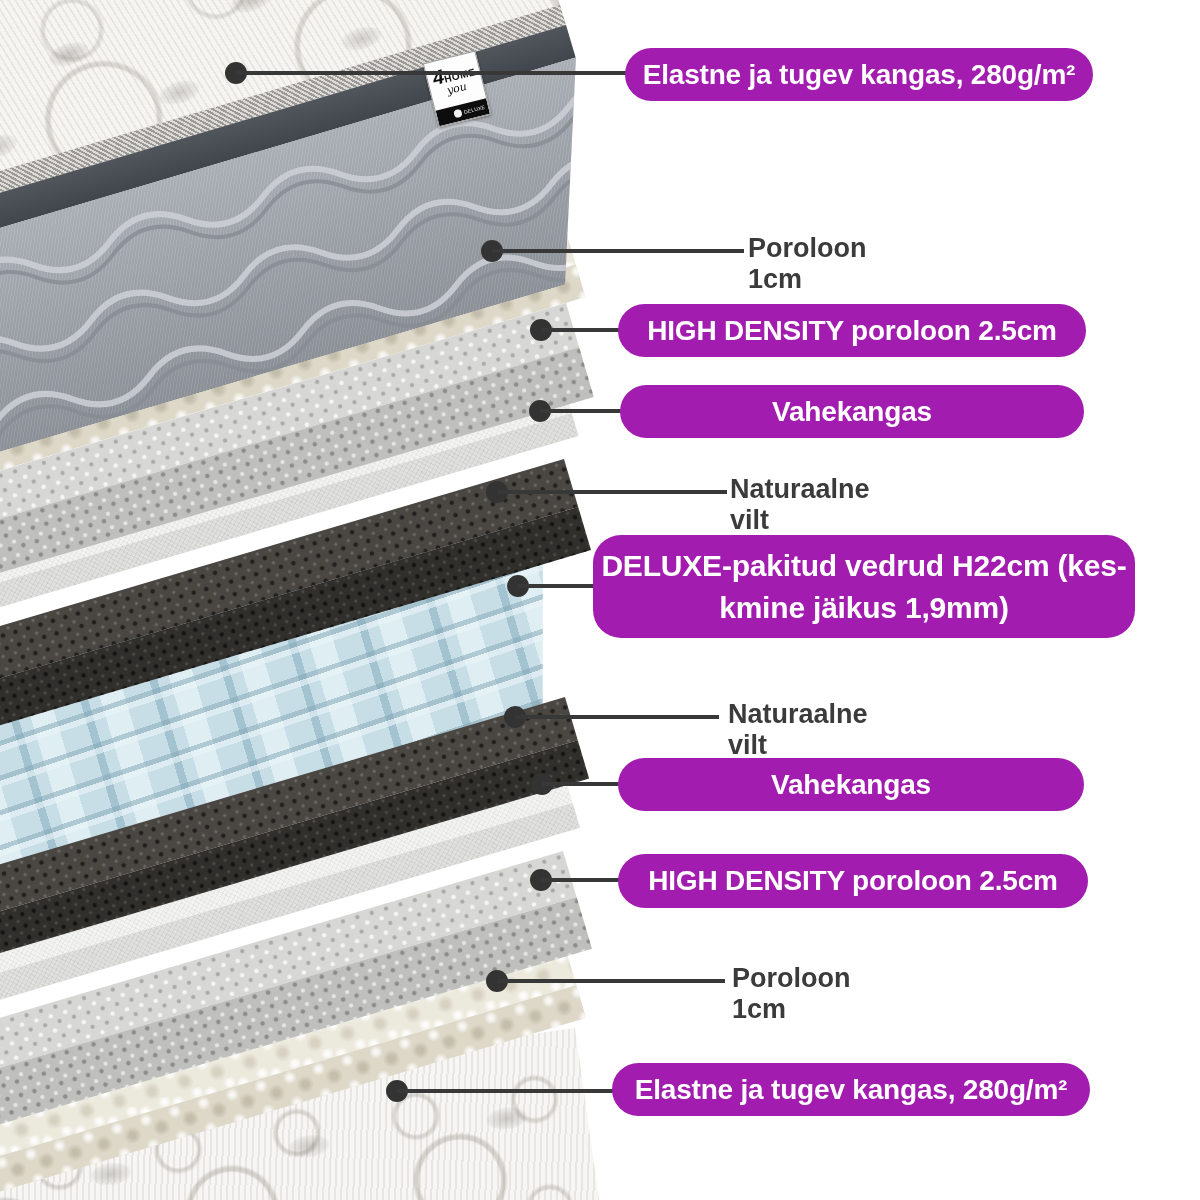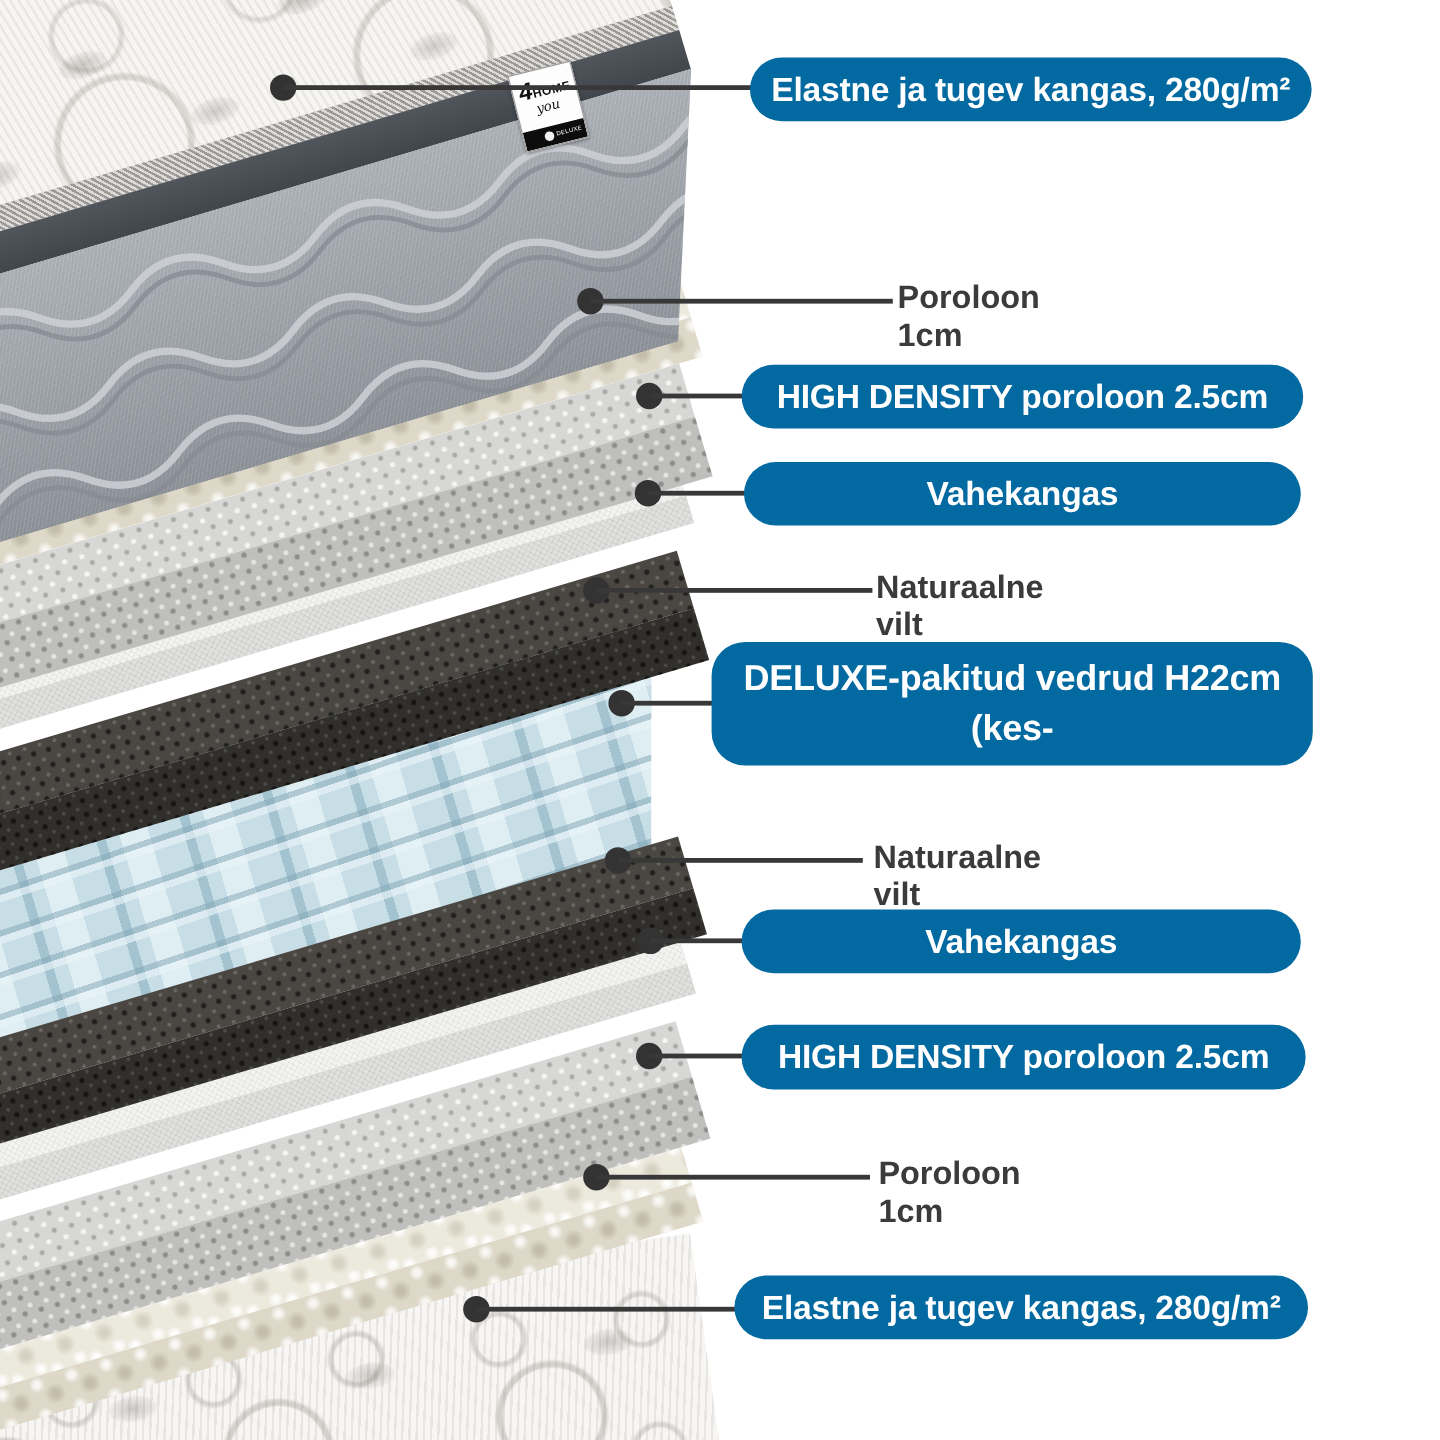--- a/index.html
+++ b/index.html
@@ -75,21 +75,21 @@
   .tag-home{font-size:10px;font-weight:bold;color:#111;letter-spacing:.5px;}
   .tag-you{font-family:"DejaVu Serif",serif;font-style:italic;font-size:11px;color:#111;
      margin:-2px 0 0 16px;}
   .tag-black{position:absolute;left:0;bottom:0;width:100%;height:16px;background:#0d0d0d;
      display:flex;align-items:center;justify-content:flex-end;gap:2px;padding-right:3px;box-sizing:border-box;}
   .tag-dot{width:8px;height:8px;border-radius:50%;background:#f2f2f2;flex:0 0 auto;}
   .tag-badge{color:#fff;font-size:5px;letter-spacing:.3px;}
   
   .leader{position:absolute;height:4px;background:#383838;}
   .dot{position:absolute;width:22px;height:22px;border-radius:50%;background:#333;}
-  .pill{position:absolute;background:#0369a1;color:#fff;border-radius:28px;
+  .pill{position:absolute;background:#a21caf;color:#fff;border-radius:28px;
      display:flex;align-items:center;justify-content:center;text-align:center;
      font-weight:bold;font-size:28px;letter-spacing:-.2px;}
   .pill.big{font-size:30px;line-height:42px;flex-direction:column;}
   .plain{position:absolute;color:#3b3b3b;font-weight:bold;font-size:27px;}
 </style>
 </head>
 <body>
 
 <div class="canvas">
 
@@ -199,22 +199,23 @@
 
   <div>
     <span class="dot" style="left:486px;top:481px;"></span>
     <span class="leader" style="left:497px;top:490px;width:230px;"></span>
     <span class="plain" style="left:730px;top:474px;width:160px;">Naturaalne vilt</span>
   </div>
 
   <div>
     <span class="dot" style="left:507px;top:575px;"></span>
     <span class="leader" style="left:518px;top:584px;width:80px;"></span>
-    <span class="pill big" style="left:593px;top:535px;width:501px;height:103px;">
+    <span class="pill big" style="left:593px;top:535px;width:542px;height:103px;">
       <span>DELUXE-pakitud vedrud H22cm (kes-</span>
+      <span>kmine jäikus 1,9mm)</span>
     </span>
   </div>
 
   <div>
     <span class="dot" style="left:504px;top:706px;"></span>
     <span class="leader" style="left:515px;top:715px;width:204px;"></span>
     <span class="plain" style="left:728px;top:699px;width:160px;">Naturaalne vilt</span>
   </div>
 
   <div>

